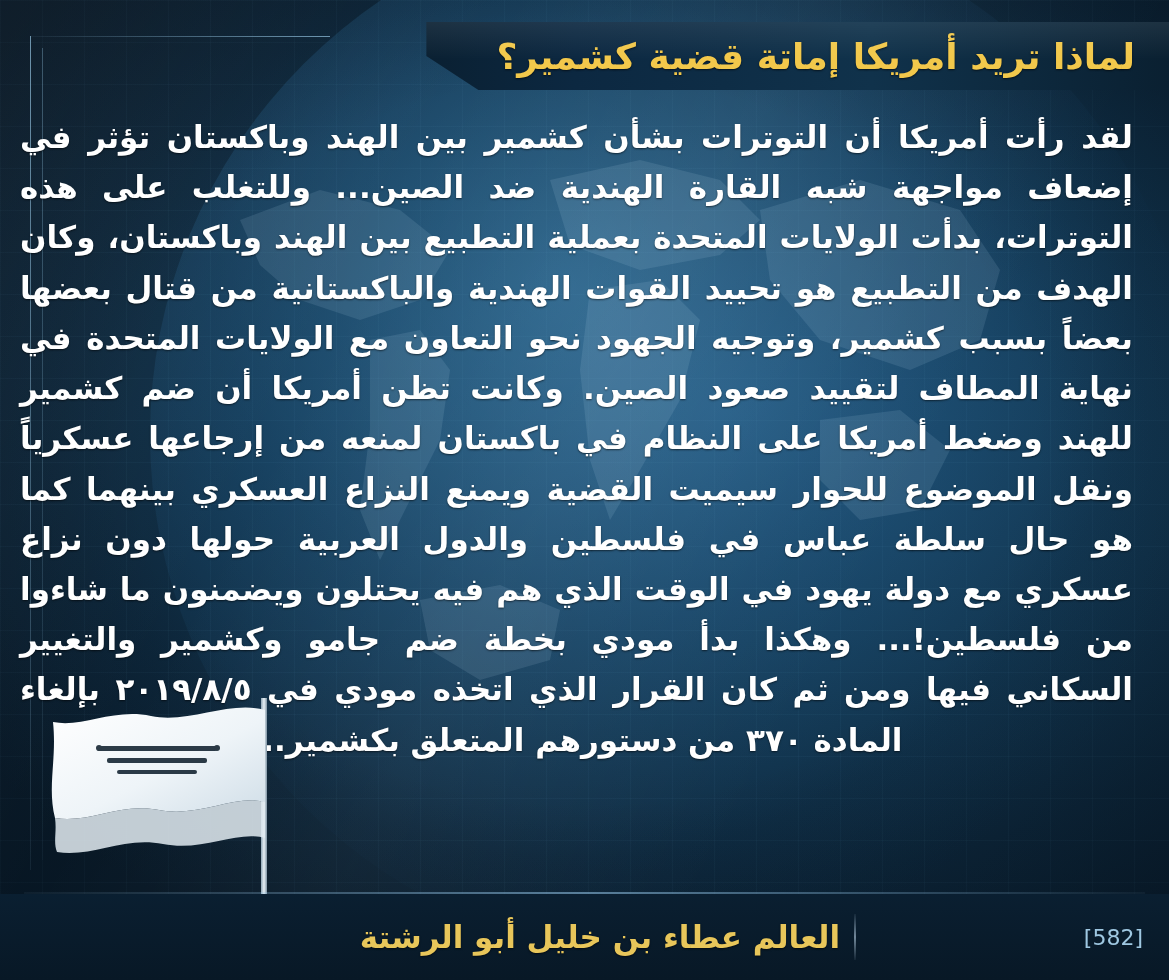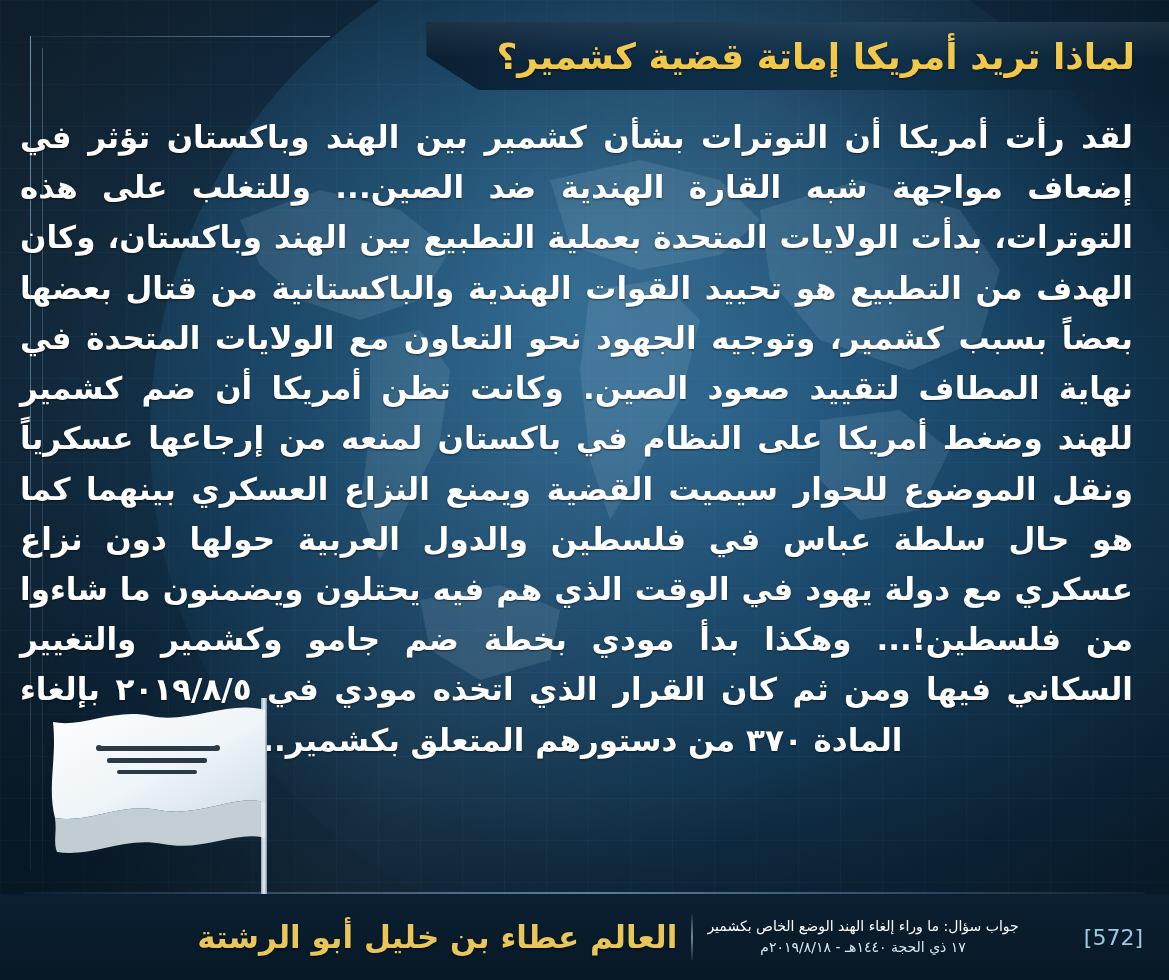--- a/index.html
+++ b/index.html
@@ -259,27 +259,23 @@
         <rect x="78" y="80" width="80" height="4" rx="2"></rect>
         <circle cx="60" cy="58" r="3"></circle>
         <circle cx="178" cy="58" r="3"></circle>
       </g>
     </svg>
   </div>
 
   <div class="footer-rule"></div>
 
   <div class="footer">
-    <span class="footer-num">[572]</span>
+    <span class="footer-num">[582]</span>
 
     <div class="footer-mid">
-      <div class="footer-meta">
-        <div>جواب سؤال: ما وراء إلغاء الهند الوضع الخاص بكشمير</div>
-        <div class="line2">١٧ ذي الحجة ١٤٤٠هـ - ٢٠١٩/٨/١٨م</div>
-      </div>
       <div class="footer-divider"></div>
       <span class="footer-sig">العالم عطاء بن خليل أبو الرشتة</span>
     </div>
 
     <span style="width:70px"></span>
   </div>
 
 </div>
 
 </body></html>

